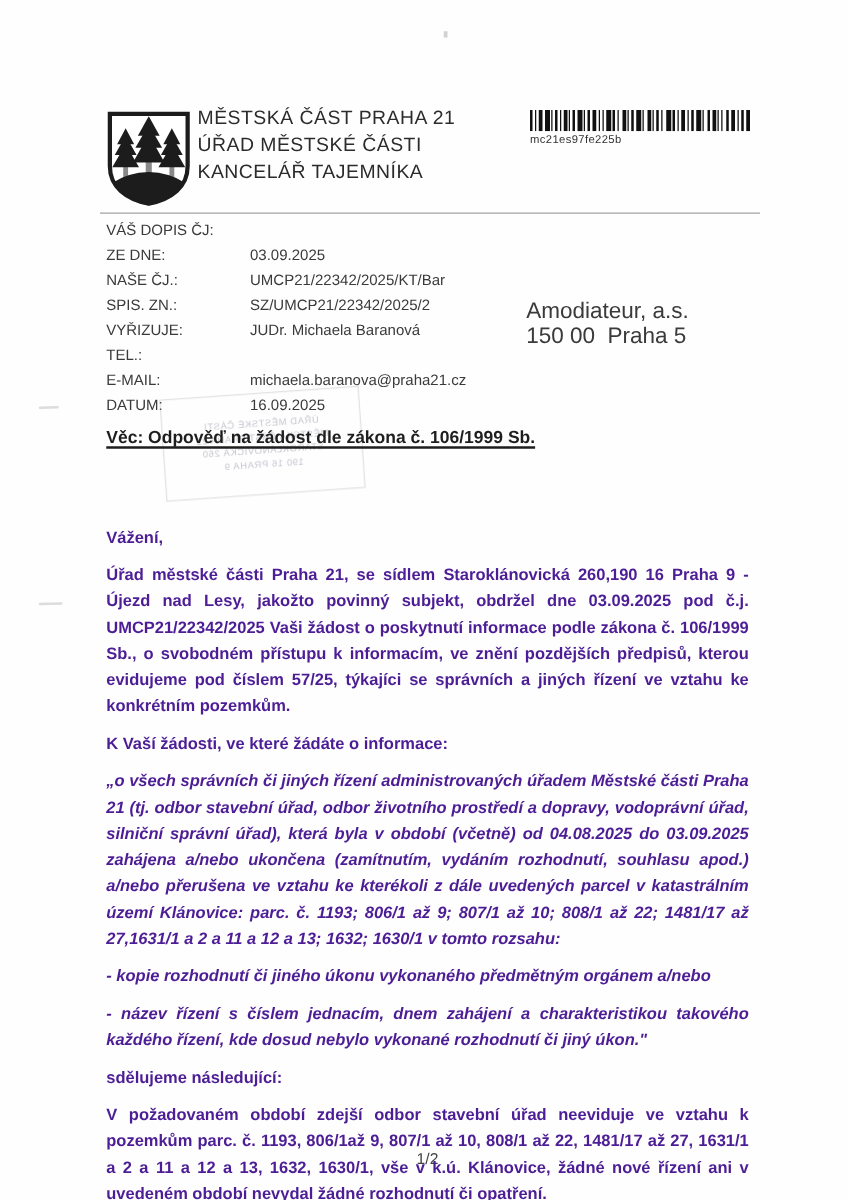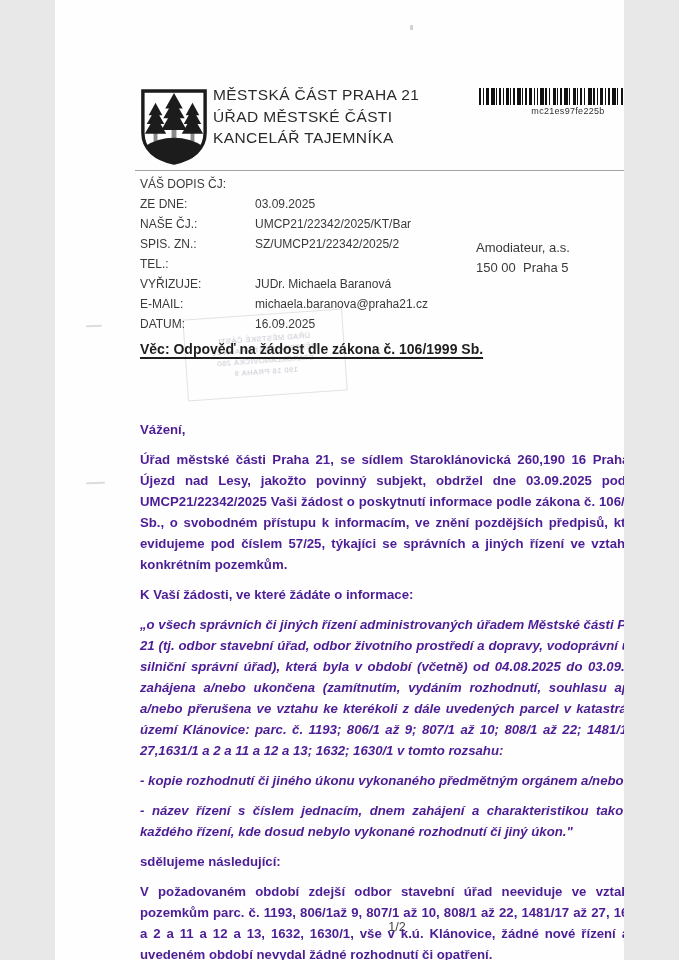--- a/index.html
+++ b/index.html
@@ -1,37 +1,37 @@
 <!DOCTYPE html>
 <html><head>
 <meta charset="utf-8">
 <style>
   html,body{margin:0;padding:0;background:#e8e8e8;}
   .page{
     position:relative;
-    width:569px;height:960px;
+    width:679px;height:960px;
     background:#fefefe;
     font-family:"Liberation Sans", sans-serif;
     overflow:hidden;
     margin:0 auto;
   }
   
   .logo{position:absolute;left:84px;top:87px;width:70px;height:80px;}
   .org{position:absolute;left:158px;top:84px;color:#2b2b2b;}
   .org div{font-size:15.5px;line-height:21.5px;letter-spacing:0.4px;font-weight:400;}
   .addr{position:absolute;left:158px;top:151px;font-size:8.2px;color:#4a4a4a;letter-spacing:0.1px;white-space:pre;}
   .barcode{position:absolute;left:424px;top:88px;width:178px;}
   .barcode svg{display:block;}
-  .barcode-label{text-align:center;font-size:9px;color:#333;margin-top:1px;letter-spacing:0.3px;}
+  .barcode-label{font-size:9px;color:#333;margin-top:1px;letter-spacing:0.3px;}
   .rule{position:absolute;left:80px;top:170px;width:528px;height:1px;background:#a3a3a3;}
   
   .meta{position:absolute;left:85px;top:177px;font-size:12px;color:#3a3a3a;}
   .meta-row{display:flex;height:20px;}
   .meta-label{width:115px;}
-  .recipient{position:absolute;left:421px;top:238px;font-size:13px;line-height:20px;color:#3a3a3a;}
+  .recipient{position:absolute;left:421px;top:238px;font-size:18px;line-height:20px;color:#3a3a3a;}
   .recipient div{white-space:pre;}
   
   .stamp{
     position:absolute;left:130px;top:314px;width:158px;height:80px;
     transform:rotate(-4deg);
     border:1px solid rgba(145,145,160,0.25);
     display:flex;flex-direction:column;justify-content:center;gap:2px;
     filter:blur(0.6px);z-index:1;
   }
   .stamp div{transform:scaleX(-1);font-size:7.5px;color:rgba(128,128,150,0.45);text-align:center;letter-spacing:0.5px;white-space:nowrap;overflow:hidden;}
@@ -156,26 +156,26 @@
     </div>
     <div class="meta-row">
       <div class="meta-label">NAŠE ČJ.:</div>
       <div class="meta-value">UMCP21/22342/2025/KT/Bar</div>
     </div>
     <div class="meta-row">
       <div class="meta-label">SPIS. ZN.:</div>
       <div class="meta-value">SZ/UMCP21/22342/2025/2</div>
     </div>
     <div class="meta-row">
+      <div class="meta-label">VYŘIZUJE:</div>
+      <div class="meta-value">JUDr. Michaela Baranová</div>
+    </div>
+    <div class="meta-row">
       <div class="meta-label">TEL.:</div>
       <div class="meta-value"></div>
-    </div>
-    <div class="meta-row">
-      <div class="meta-label">VYŘIZUJE:</div>
-      <div class="meta-value">JUDr. Michaela Baranová</div>
     </div>
     <div class="meta-row">
       <div class="meta-label">E-MAIL:</div>
       <div class="meta-value">michaela.baranova@praha21.cz</div>
     </div>
     <div class="meta-row">
       <div class="meta-label">DATUM:</div>
       <div class="meta-value">16.09.2025</div>
     </div>
   </div>

